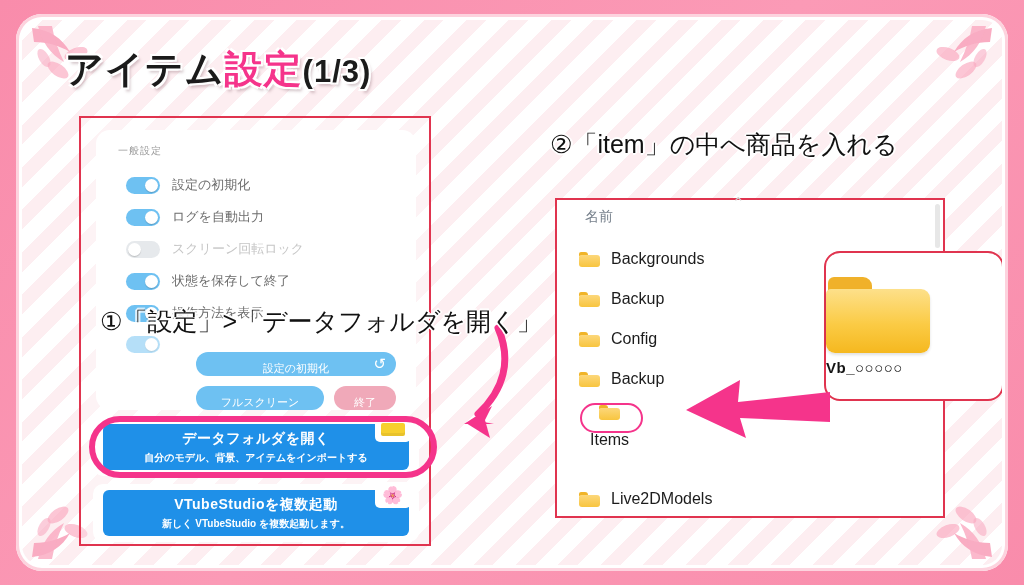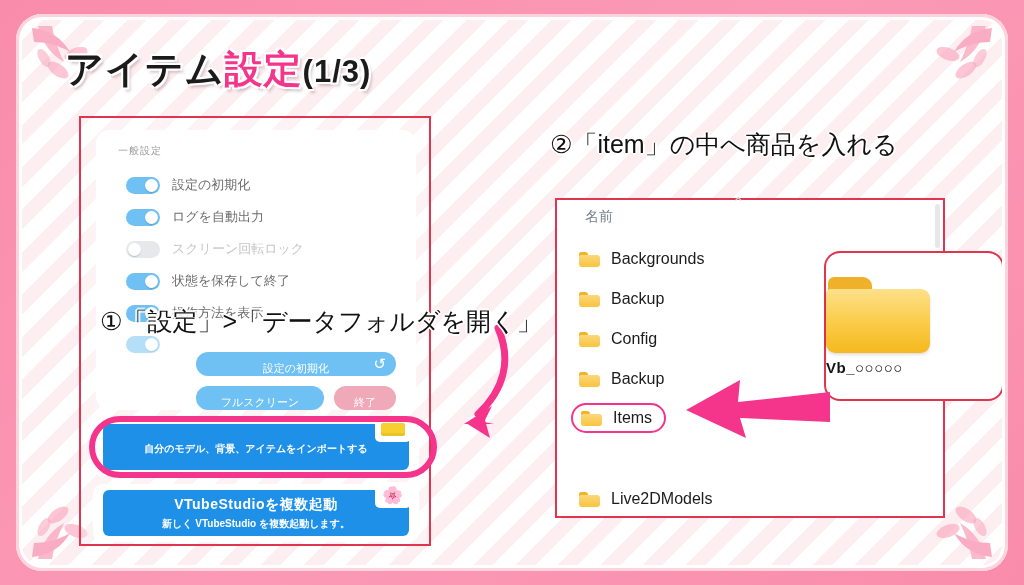--- a/index.html
+++ b/index.html
@@ -161,21 +161,21 @@
     content:""; position:absolute; left:0; top:0; width:9px; height:4px;
     background:#f0b429; border-radius:2px 3px 0 0;
   }
   .file-row .folder-ico::after {
     content:""; position:absolute; left:0; top:3px; width:21px; height:12px;
     background: linear-gradient(180deg,#fcd77a 0%,#f8c53f 100%);
     border-radius: 2px 3px 3px 3px;
   }
   .file-row .fname { font-size: 16px; color: #1c1c1c; white-space: nowrap; }
   .file-row.highlight {
-    border: 2.5px solid #f5348b; border-radius: 17px; left: 14px;
+    border: 2.5px solid #f5348b; border-radius: 17px; left: 23px; flex-direction: column;
   }
 
   
   #arrow-left { position: absolute; left: 660px; top: 358px; z-index: 15; }
 
   
   #callout {
     position: absolute; left: 802px; top: 231px; width: 180px; height: 150px;
     background: #fff; border: 2px solid #e0344f; border-radius: 16px;
     display: flex; flex-direction: column; align-items: flex-start; justify-content: center;
@@ -286,20 +286,21 @@
         <div class="set-btn" id="btn-fullscr">
           <span>フルスクリーン</span>
         </div>
         <div class="set-btn" id="btn-quit">
           <span>終了</span>
         </div>
       </div>
 
       <div class="big-btn-wrap" id="wrap-data">
         <div class="big-btn">
+          <span class="bb-main">データフォルダを開く</span>
           <span class="bb-sub">自分のモデル、背景、アイテムをインポートする</span>
           <span class="badge">
               <span class="folder-mini"></span>
             </span>
         </div>
       </div>
 
       <div class="big-btn-wrap" id="wrap-multi">
         <div class="big-btn">
           <span class="bb-main">VTubeStudioを複数起動</span>

